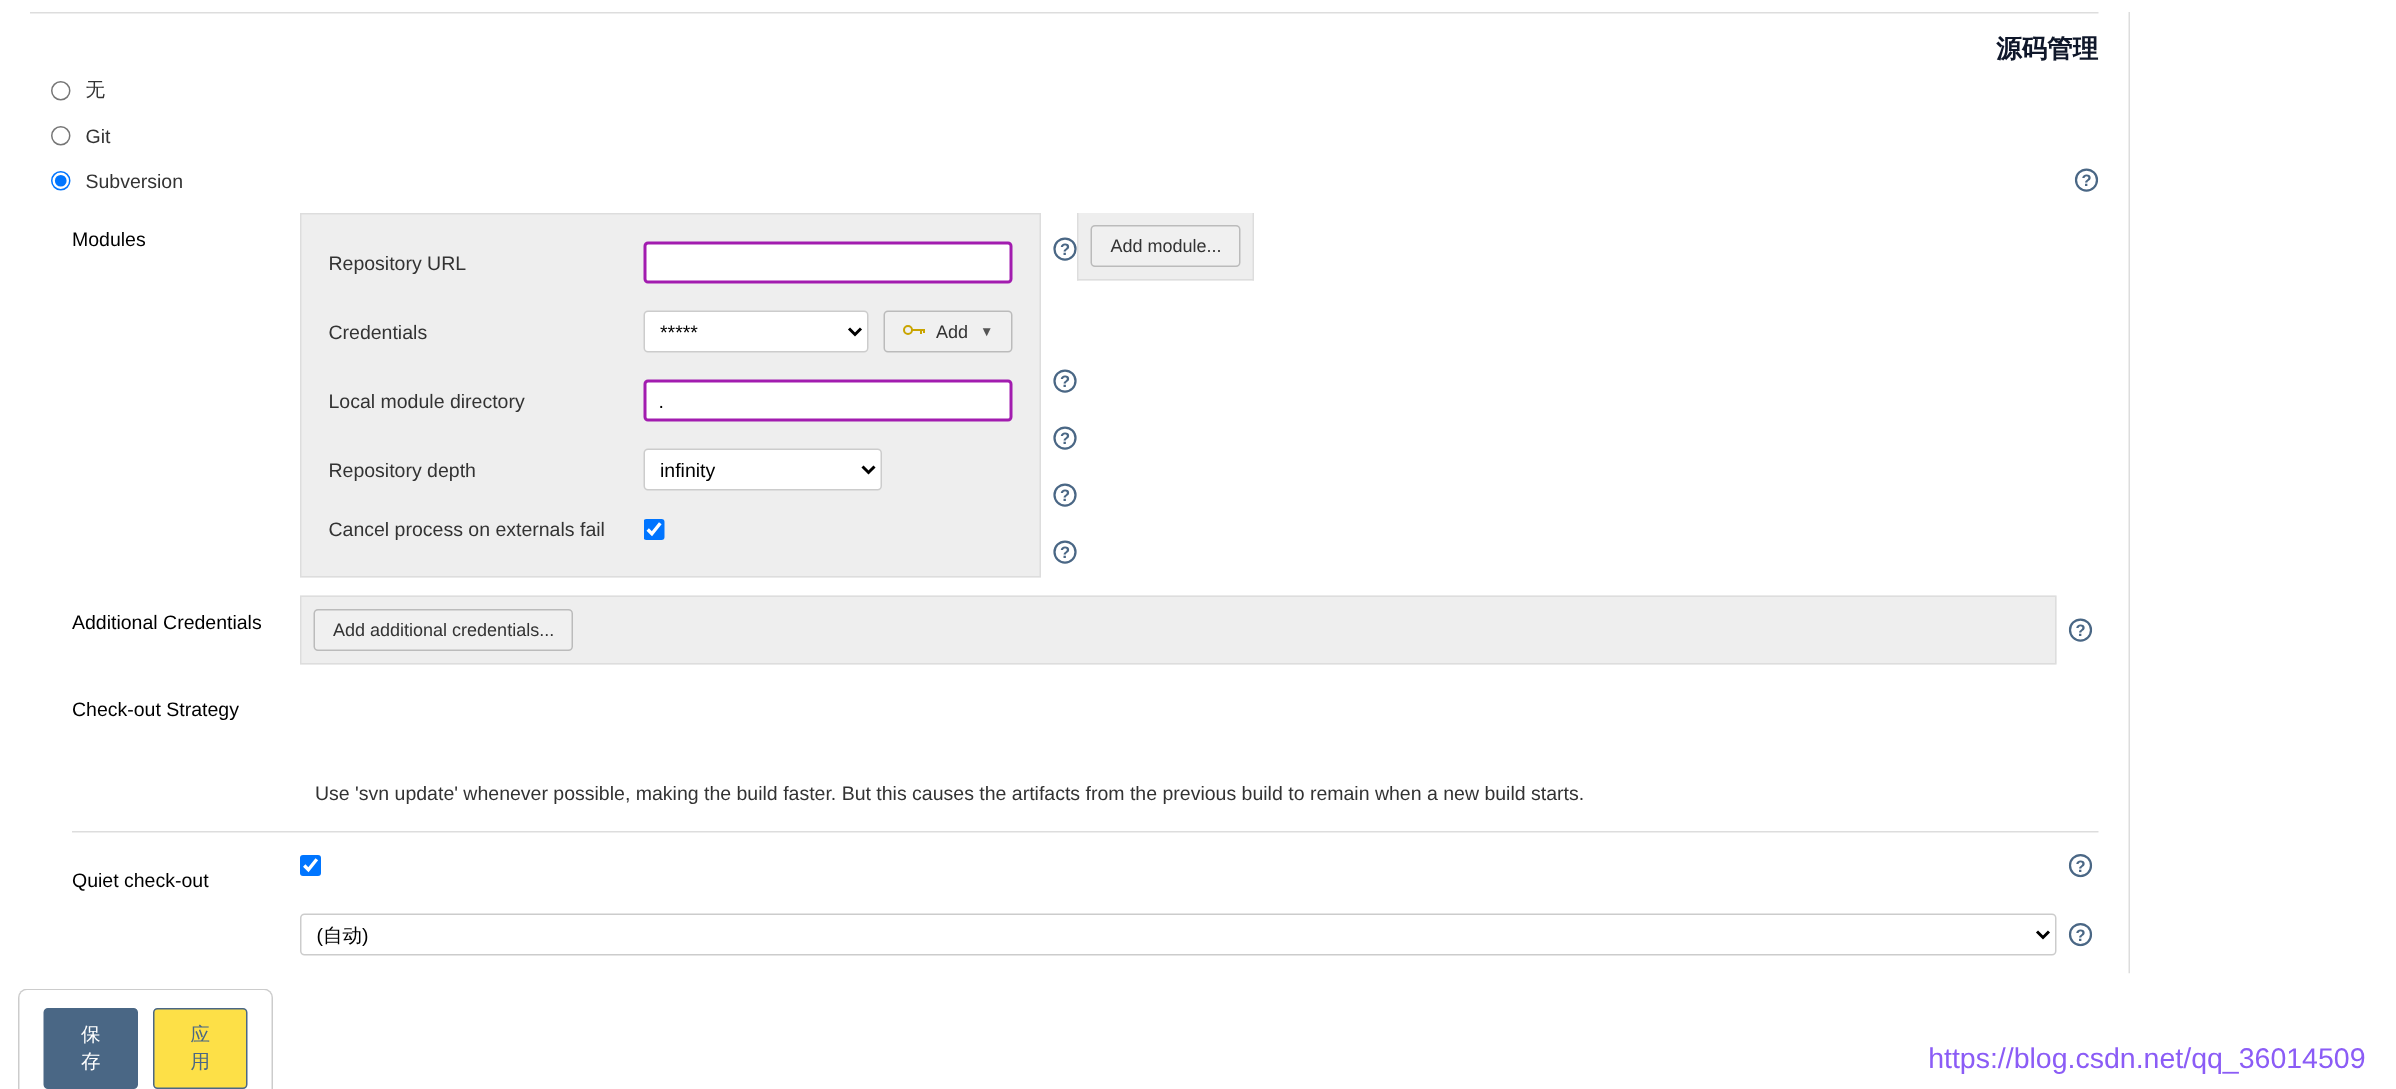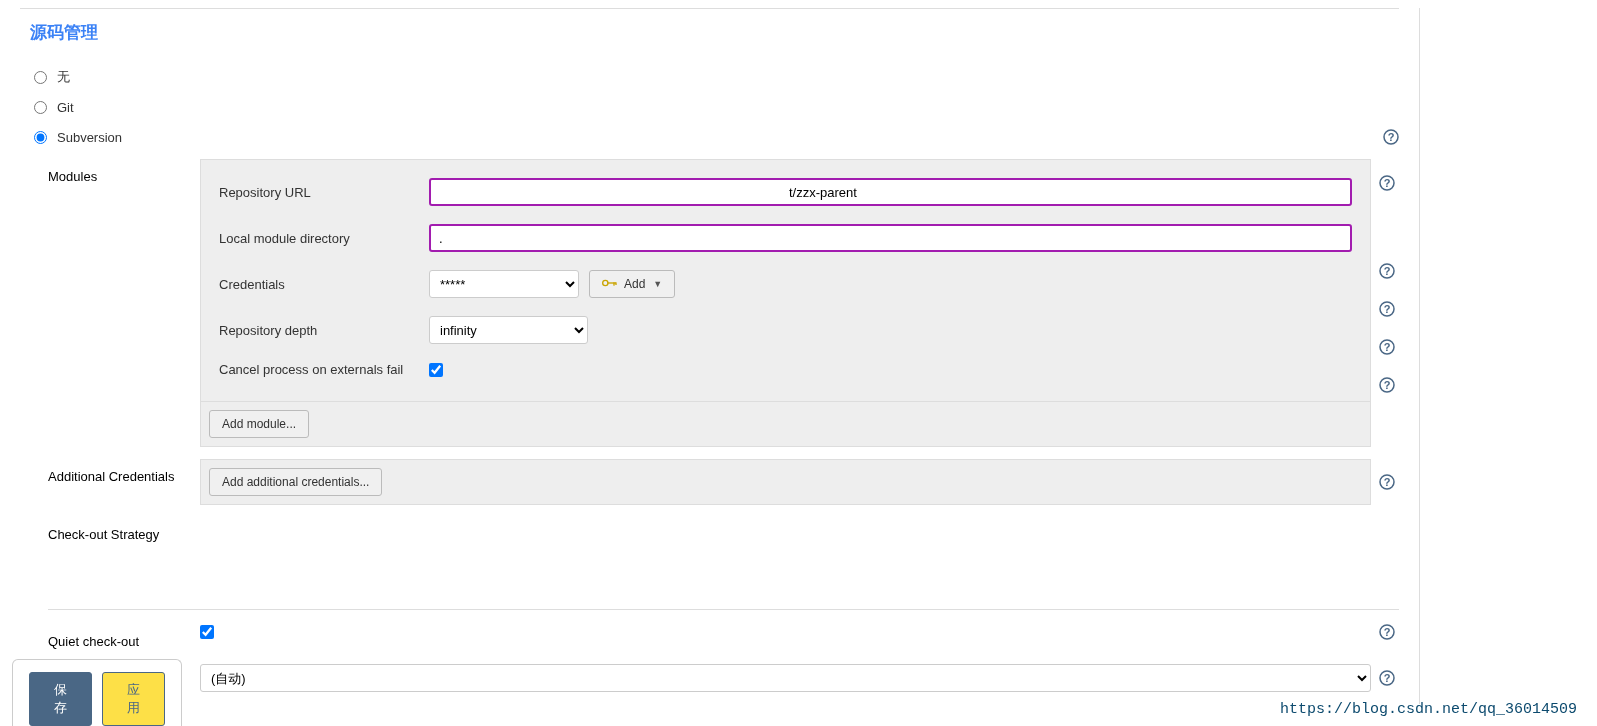--- a/index.html
+++ b/index.html
@@ -16,22 +16,23 @@
       border-right: 1px solid #ddd;
     }
     hr.top-divider {
       border: none;
       border-top: 1px solid #ddd;
       margin: 8px 0;
     }
     .section-title {
       font-size: 17px;
       font-weight: bold;
-      margin: 12px 0 24px 10px;
-      color: #3b82f6;
+      margin: 12px 0 7px 10px;
+      color: #0f172a;
+      text-align: right;
     }
     .radio-group {
       margin-left: 14px;
       margin-bottom: 10px;
     }
     .radio-row {
       display: flex;
       align-items: center;
       gap: 10px;
       margin-bottom: 14px;
@@ -185,23 +186,23 @@
       position: fixed;
       bottom: 42px;
       left: 52px;
       color: #bbb;
       font-size: 13px;
     }
     .watermark {
       position: fixed;
       bottom: 8px;
       right: 20px;
-      color: #0c4a6e;
-      font-size: 15px;
-      font-family: Liberation Mono, monospace;
+      color: #8b5cf6;
+      font-size: 19px;
+      font-family: Liberation Sans, sans-serif;
     }
     .checkbox-field { width: 14px; height: 14px; }
     .row-gap { margin-top: 12px; margin-bottom: 12px; }
     .outer-help-spacer { margin-left: auto; }
   </style>
 </head>
 <body>
 
 <div class="main-container">
   <hr class="top-divider">
@@ -226,36 +227,29 @@
             <text x="8" y="12" text-anchor="middle" font-size="11" fill="#4a6785" font-weight="bold">?</text>
           </svg>
       </span>
     </div>
   </div>
 
   <div class="subversion-body">
 
     <div class="form-row">
       <div class="form-label">Modules</div>
-      <div class="form-content" style="flex-direction:column; align-items:stretch; gap:0;">
+      <div class="form-content" style="align-items:stretch; gap:0;">
 
         <div style="display:flex; gap:8px; align-items:flex-start;">
           <div class="module-box">
 
             <div class="module-inner-row">
               <div class="module-inner-label">Repository URL</div>
               <div class="module-inner-content">
                 <input type="text" class="input-field" style="text-indent: 350px;" value="t/zzx-parent">
-              </div>
-            </div>
-
-            <div class="module-inner-row">
-              <div class="module-inner-label">Local module directory</div>
-              <div class="module-inner-content">
-                <input type="text" class="input-field" value="." style="">
               </div>
             </div>
 
             <div class="module-inner-row">
               <div class="module-inner-label">Credentials</div>
               <div class="module-inner-content">
                 <select class="select-field select-small">
                   <option>*****</option>
                 </select>
                 <button class="btn">
@@ -263,20 +257,27 @@
                     <svg viewBox="0 0 24 12">
                         <circle cx="5" cy="6" r="4" fill="none" stroke="#c9a400" stroke-width="2"></circle>
                         <rect x="8" y="5" width="13" height="2" fill="#c9a400"></rect>
                         <rect x="17" y="5" width="2" height="5" fill="#c9a400"></rect>
                         <rect x="20" y="5" width="2" height="4" fill="#c9a400"></rect>
                       </svg>
                   </span>
                   <span>Add</span>
                   <span class="btn-chevron">▼</span>
                 </button>
+              </div>
+            </div>
+
+            <div class="module-inner-row">
+              <div class="module-inner-label">Local module directory</div>
+              <div class="module-inner-content">
+                <input type="text" class="input-field" value="." style="">
               </div>
             </div>
 
             <div class="module-inner-row">
               <div class="module-inner-label">Repository depth</div>
               <div class="module-inner-content">
                 <select class="select-field select-mid">
                   <option>infinity</option>
                 </select>
               </div>
@@ -348,20 +349,23 @@
             </svg>
           </span>
       </div>
     </div>
 
     <div class="form-row row-gap">
       <div class="form-label">Check-out Strategy</div>
     </div>
     <div class="form-row">
       <div class="form-label"></div>
+      <div class="form-content">
+        <div class="strategy-desc">Use 'svn update' whenever possible, making the build faster. But this causes the artifacts from the previous build to remain when a new build starts.</div>
+      </div>
     </div>
 
     <hr class="divider">
 
     <div class="form-row">
       <div class="form-label">Quiet check-out</div>
       <div class="form-content">
         <input type="checkbox" class="checkbox-field" checked="" style="">
         <span class="outer-help-spacer"></span>
         <span class="help-icon">

